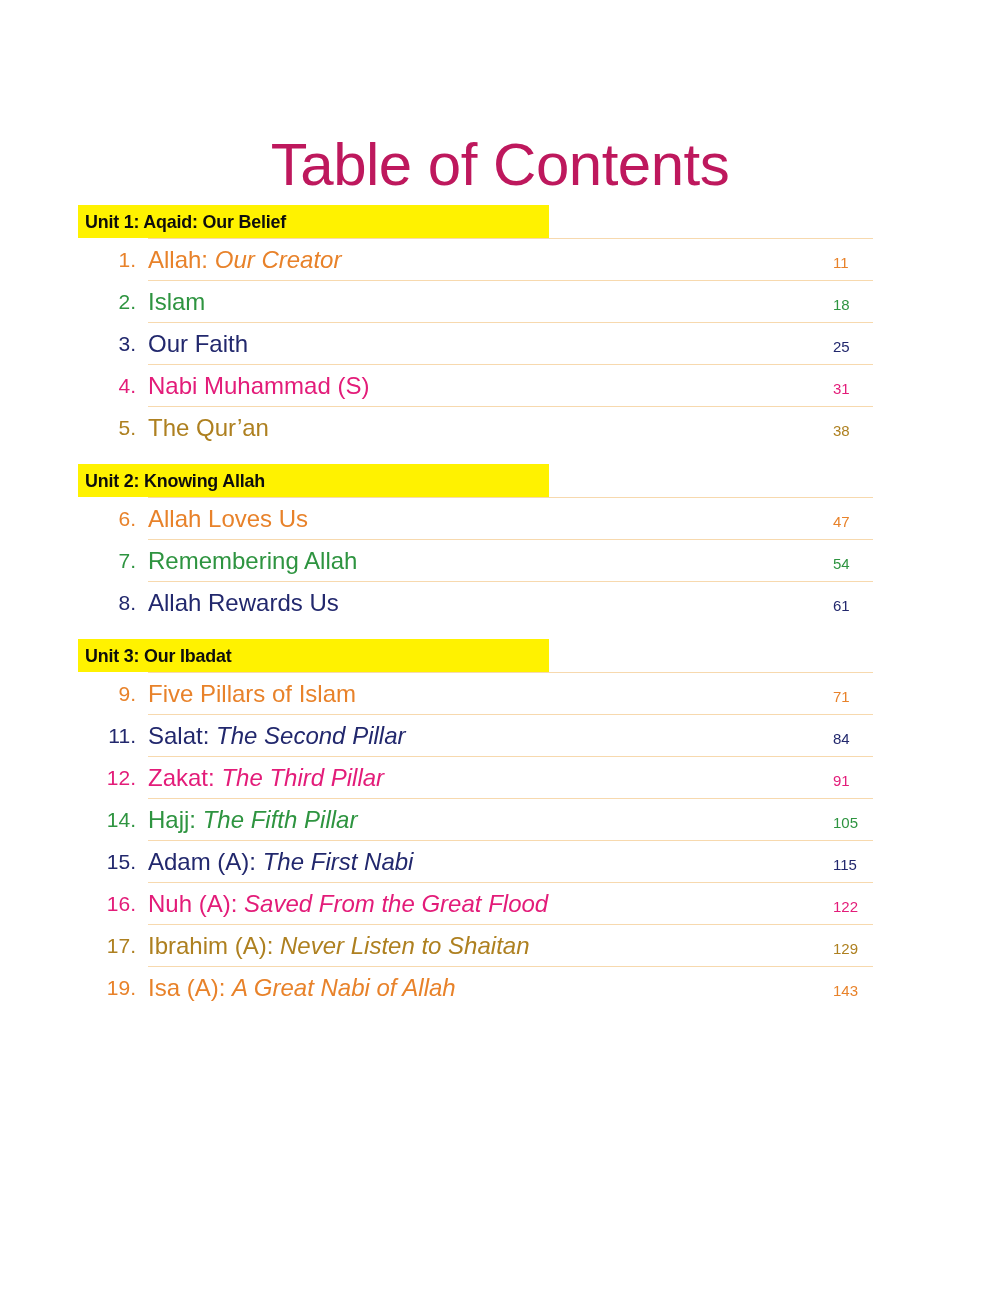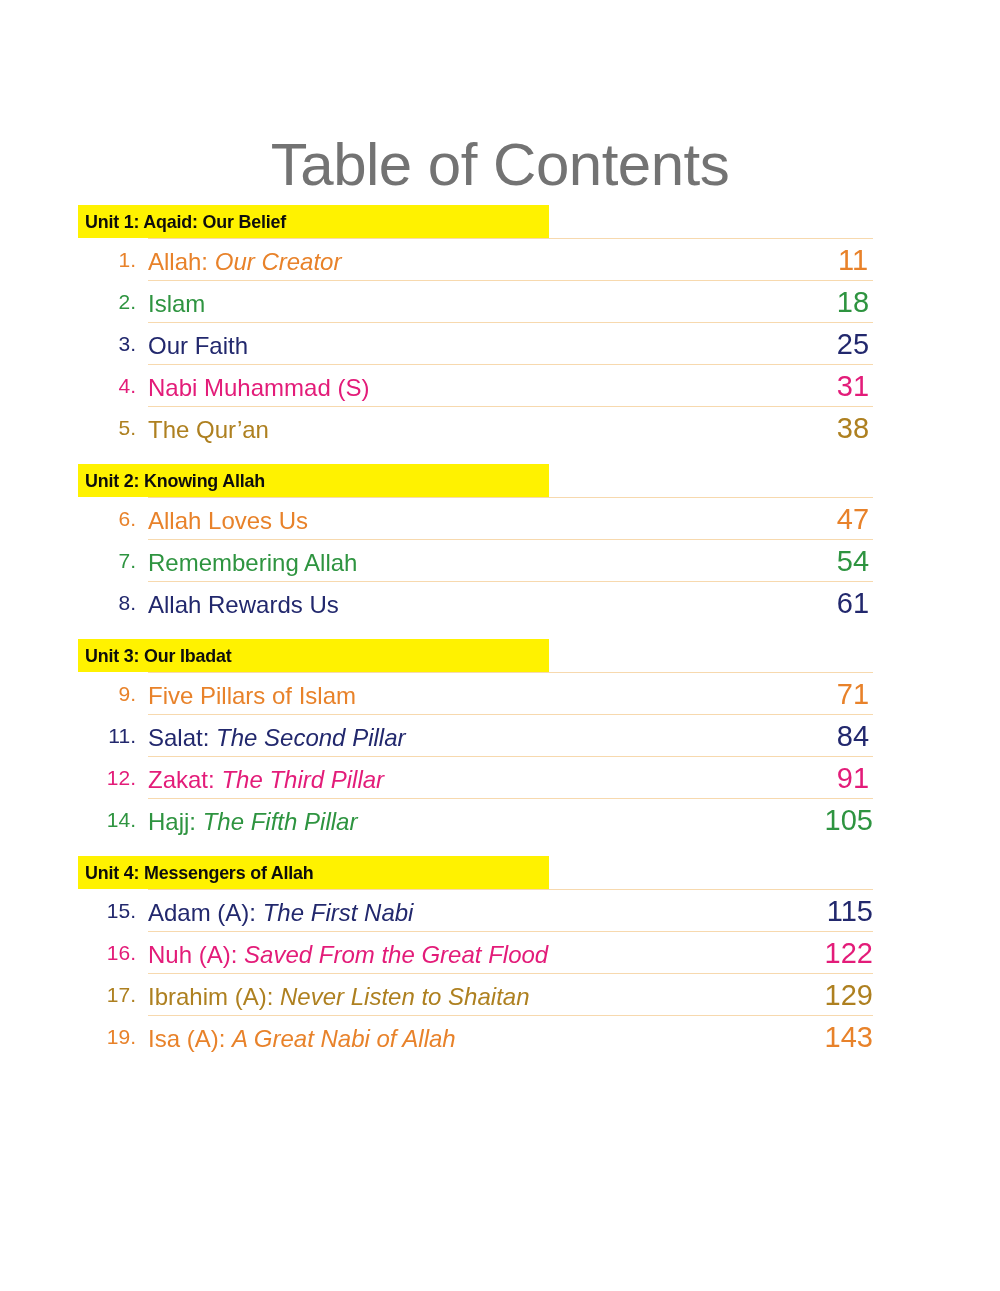--- a/index.html
+++ b/index.html
@@ -26,21 +26,21 @@
   
   .page-title {
     position: absolute;
     top: 92px;
     left: 0;
     width: 1000px;
     text-align: center;
     font-size: 60px;
     font-weight: 400;
     letter-spacing: -0.5px;
-    color: #737373;
+    color: #be185d;
     line-height: 1.1;
   }
 
   
   .toc {
     position: absolute;
     top: 205px;
     left: 78px;
     width: 795px;
   }
@@ -109,23 +109,23 @@
     font-weight: 400;
     white-space: nowrap;
     padding-left: 0;
   }
   .entry .title .sub {
     font-style: italic;
   }
   .entry .pagenum {
     flex: 0 0 auto;
     line-height: 42px;
-    font-size: 29px;
-    font-weight: 400;
-    text-align: center;
+    font-size: 15px;
+    font-weight: 400;
+    text-align: left;
     min-width: 40px;
     white-space: nowrap;
   }
 
   
   .c-orange  { color: #e8822a; }
   .c-green   { color: #2e9440; }
   .c-navy    { color: #22286d; }
   .c-magenta { color: #e31c79; }
   .c-gold    { color: #ae8020; }
@@ -203,24 +203,20 @@
       <div class="entry c-magenta">
         <span class="num">12.</span>
         <span class="title"><span class="main">Zakat:</span> <span class="sub">The Third Pillar</span></span>
         <span class="pagenum">91</span>
       </div>
       <div class="entry c-green">
         <span class="num">14.</span>
         <span class="title"><span class="main">Hajj:</span> <span class="sub">The Fifth Pillar</span></span>
         <span class="pagenum">105</span>
       </div>
-      <div class="unit-header">
-        <div class="bar"></div>
-        <div class="unit-label">Unit 4: Messengers of Allah</div>
-      </div>
       <div class="entry c-navy">
         <span class="num">15.</span>
         <span class="title"><span class="main">Adam (A):</span> <span class="sub">The First Nabi</span></span>
         <span class="pagenum">115</span>
       </div>
       <div class="entry c-magenta">
         <span class="num">16.</span>
         <span class="title"><span class="main">Nuh (A):</span> <span class="sub">Saved From the Great Flood</span></span>
         <span class="pagenum">122</span>
       </div>

